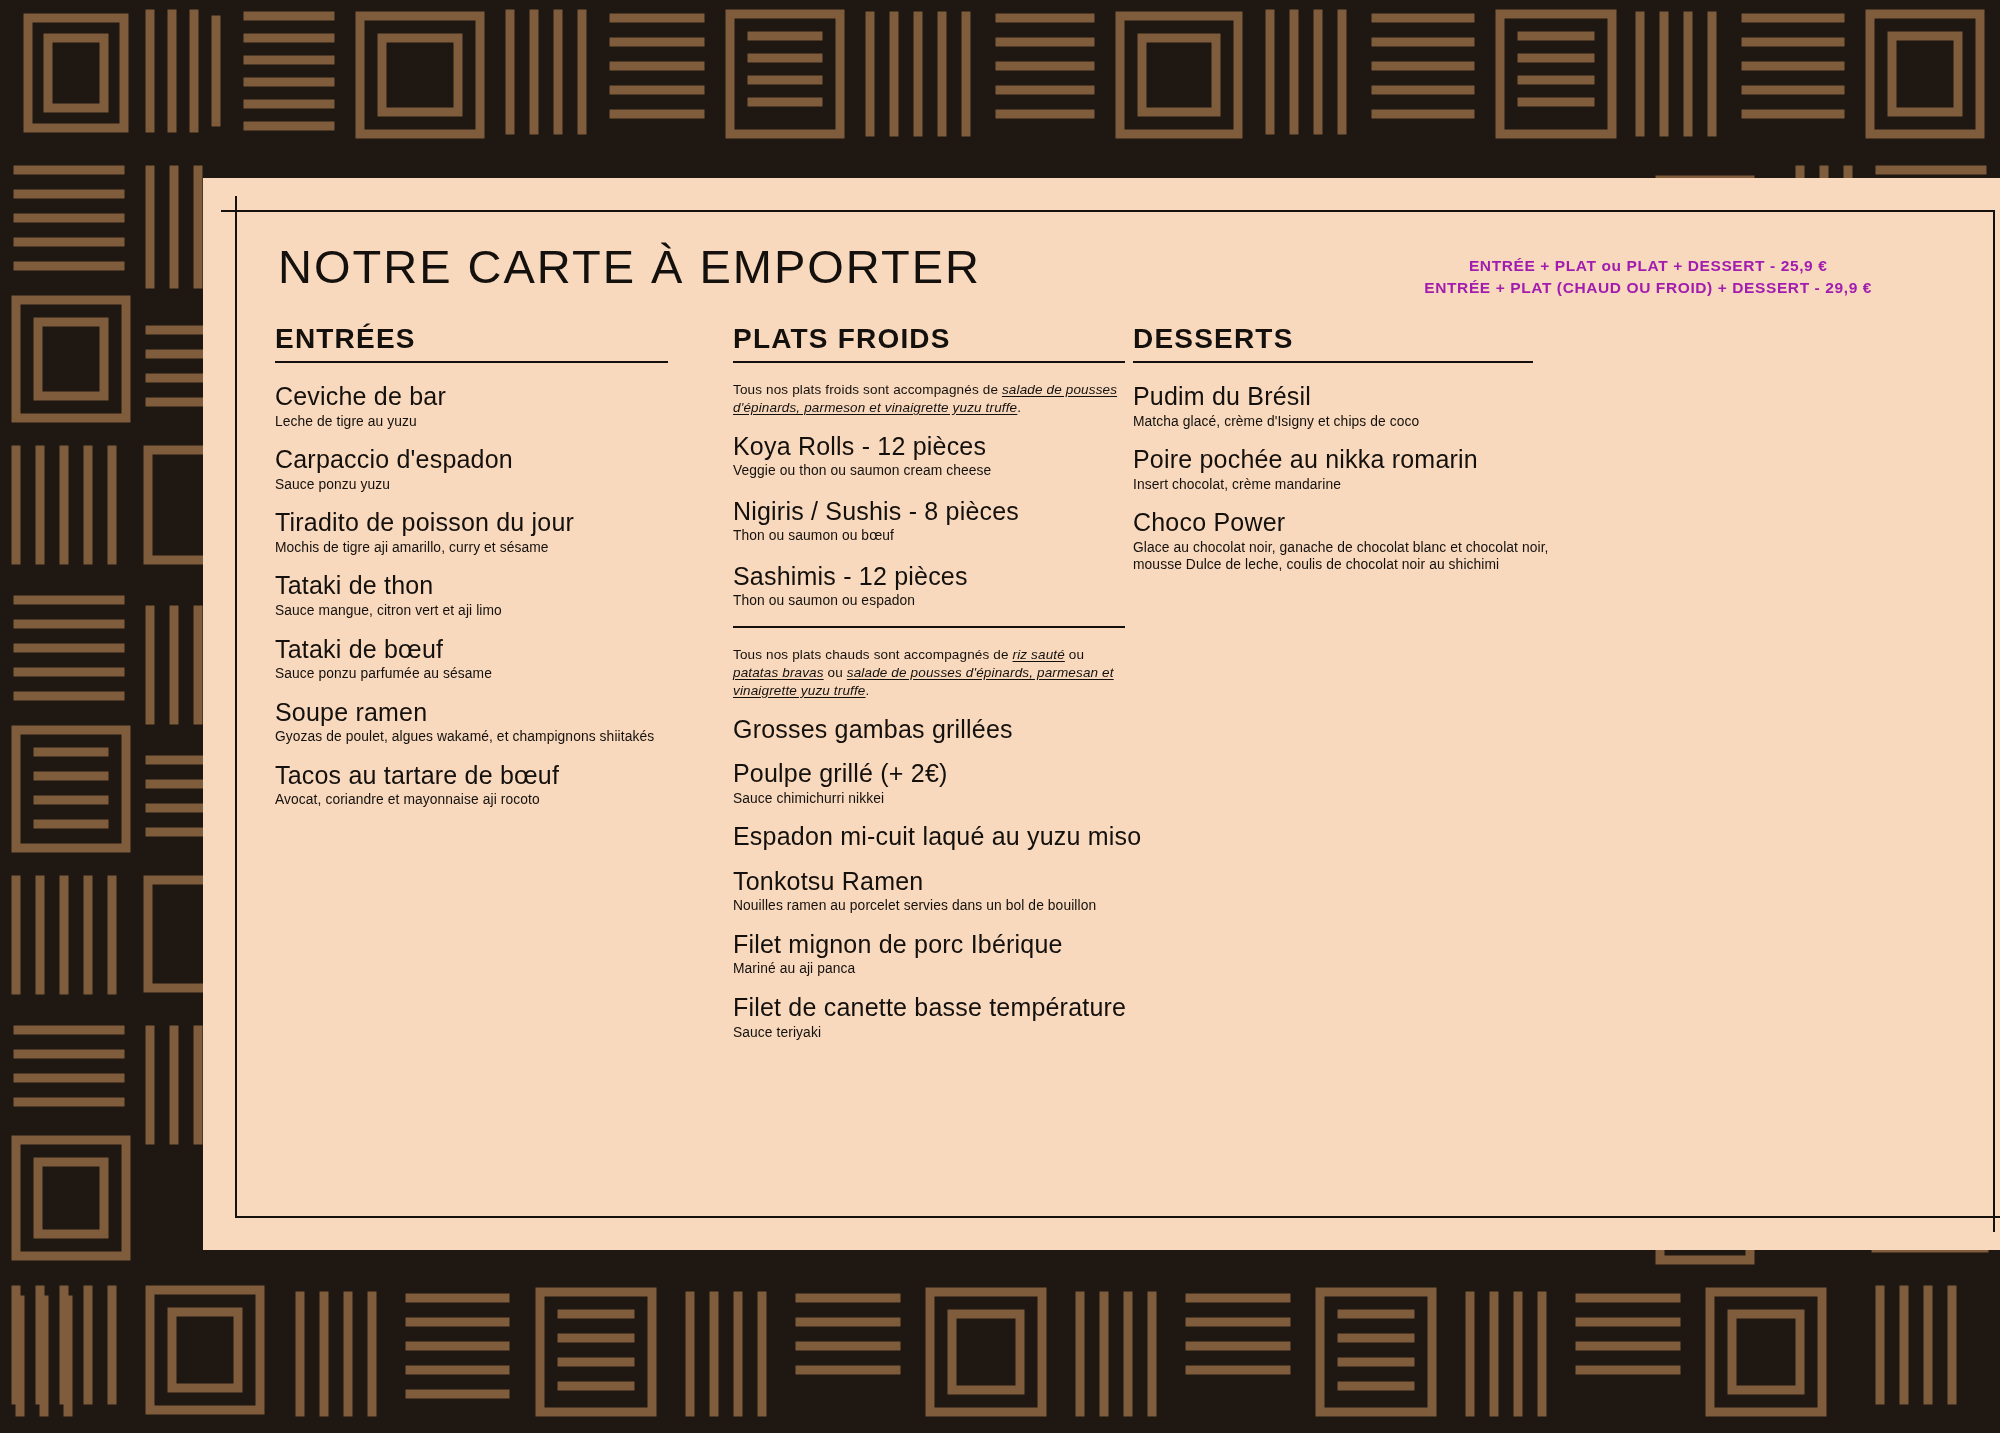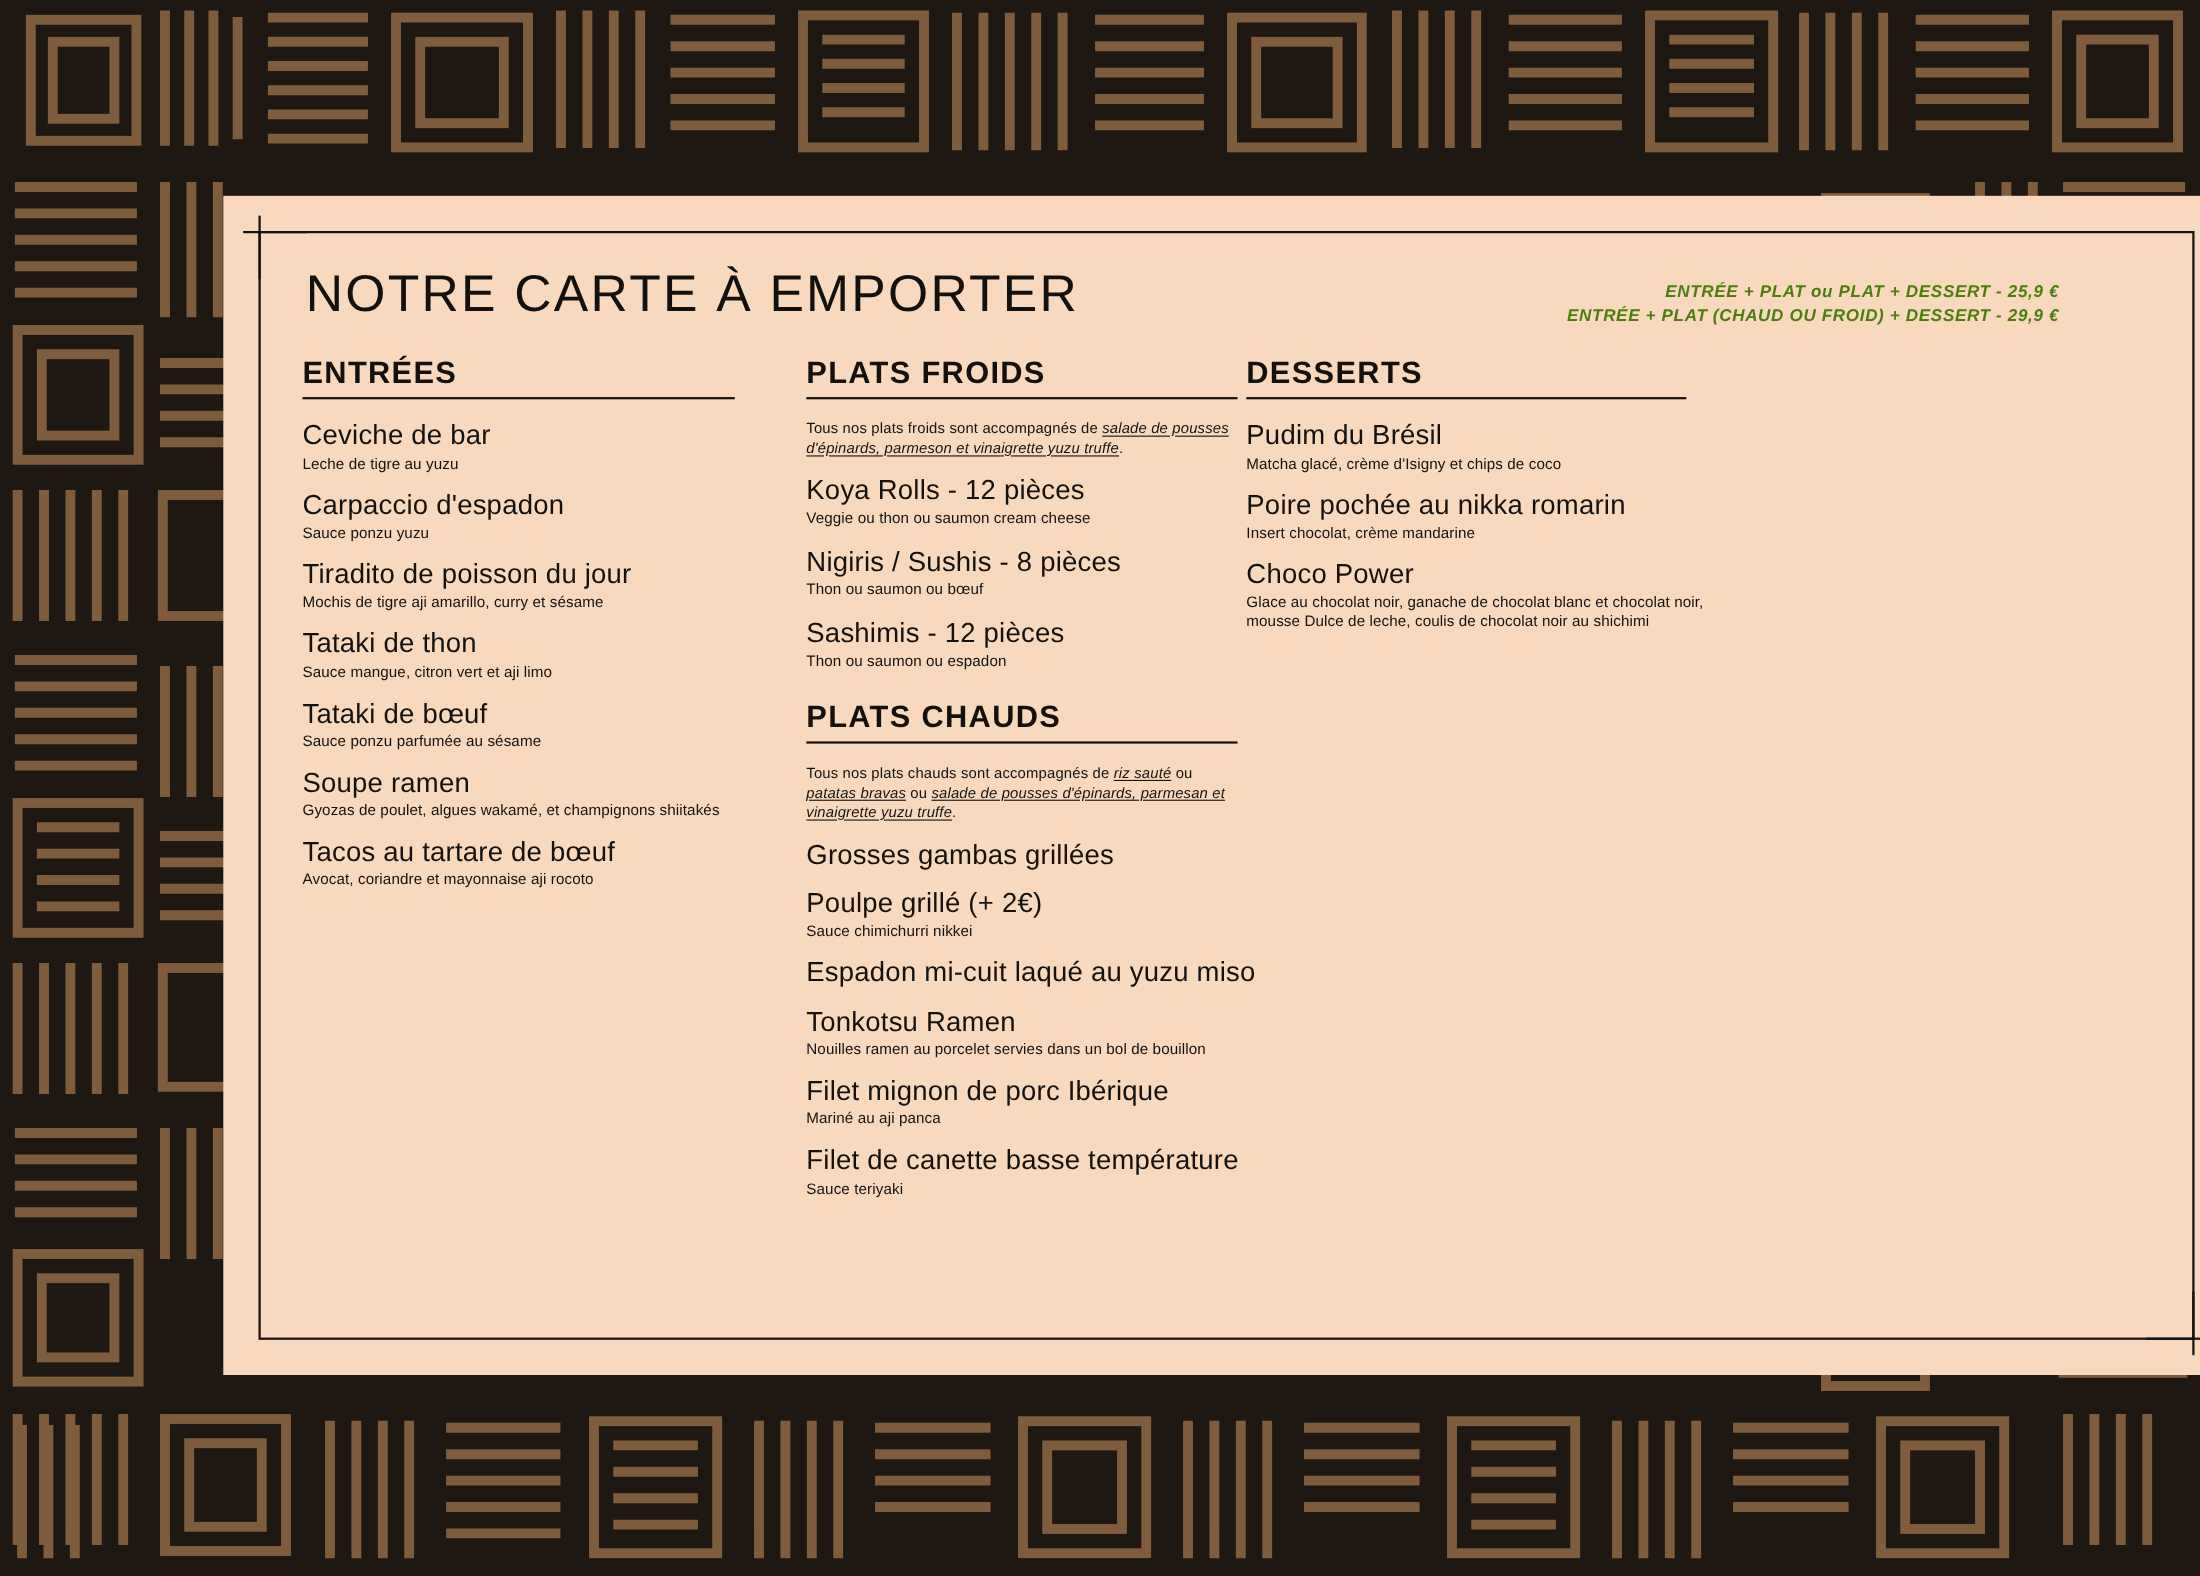--- a/index.html
+++ b/index.html
@@ -69,23 +69,22 @@
     font-weight: 400;
     white-space: nowrap;
     position: absolute;
     left: 0;
     top: 6px;
   }
   #price-block {
     position: absolute;
     right: 95px;
     top: 22px;
-    text-align: right;
-    color: #4d7c0f;
-    font-style: italic;
+    text-align: center;
+    color: #a21caf;
   }
   #price-block div {
     font-size: 15.5px;
     font-weight: bold;
     letter-spacing: 0.6px;
     line-height: 1.45;
     white-space: nowrap;
   }
 
   
@@ -320,21 +319,20 @@
     </div>
     <div class="item tight">
       <div class="item-name">Nigiris / Sushis - 8 pièces</div>
       <div class="item-desc">Thon ou saumon ou bœuf</div>
     </div>
     <div class="item tight">
       <div class="item-name">Sashimis - 12 pièces</div>
       <div class="item-desc">Thon ou saumon ou espadon</div>
     </div>
 
-    <h2 class="sec-title" id="plats-chauds-head">PLATS CHAUDS</h2>
     <div class="sec-rule"></div>
 
     <p class="section-note"><span>Tous nos plats chauds sont accompagnés de </span><em>riz sauté</em><span> ou </span><em>patatas bravas</em><span> ou </span><em>salade de pousses d'épinards, parmesan et vinaigrette yuzu truffe</em><span>.</span></p>
 
     <div class="item">
       <div class="item-name">Grosses gambas grillées</div>
     </div>
     <div class="item">
       <div class="item-name">Poulpe grillé (+ 2€)</div>
       <div class="item-desc">Sauce chimichurri nikkei</div>

